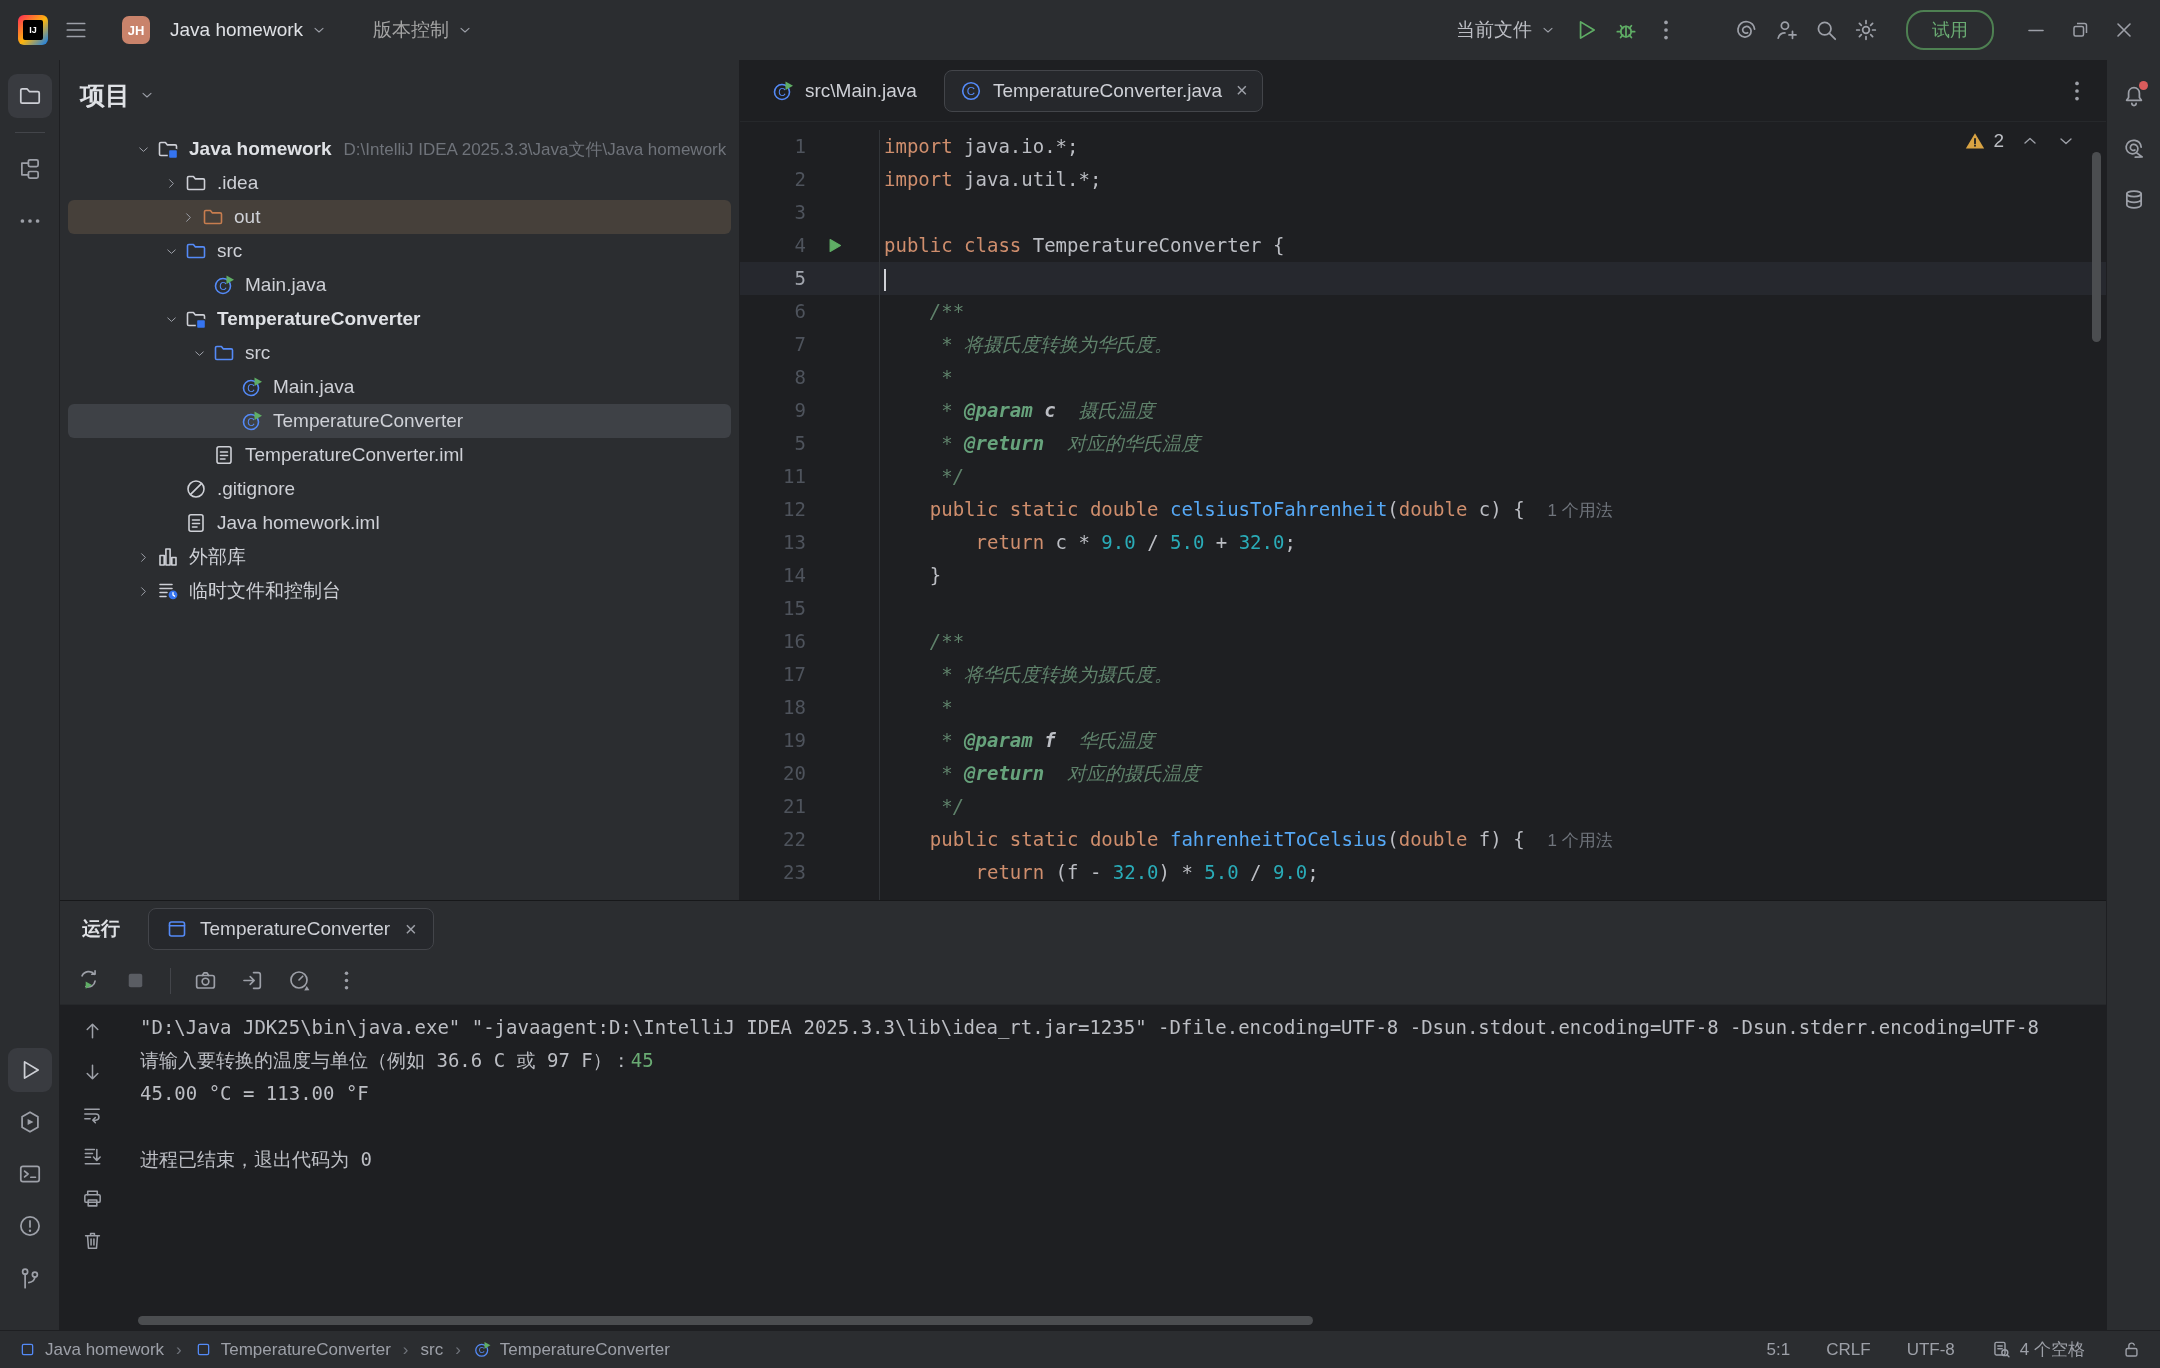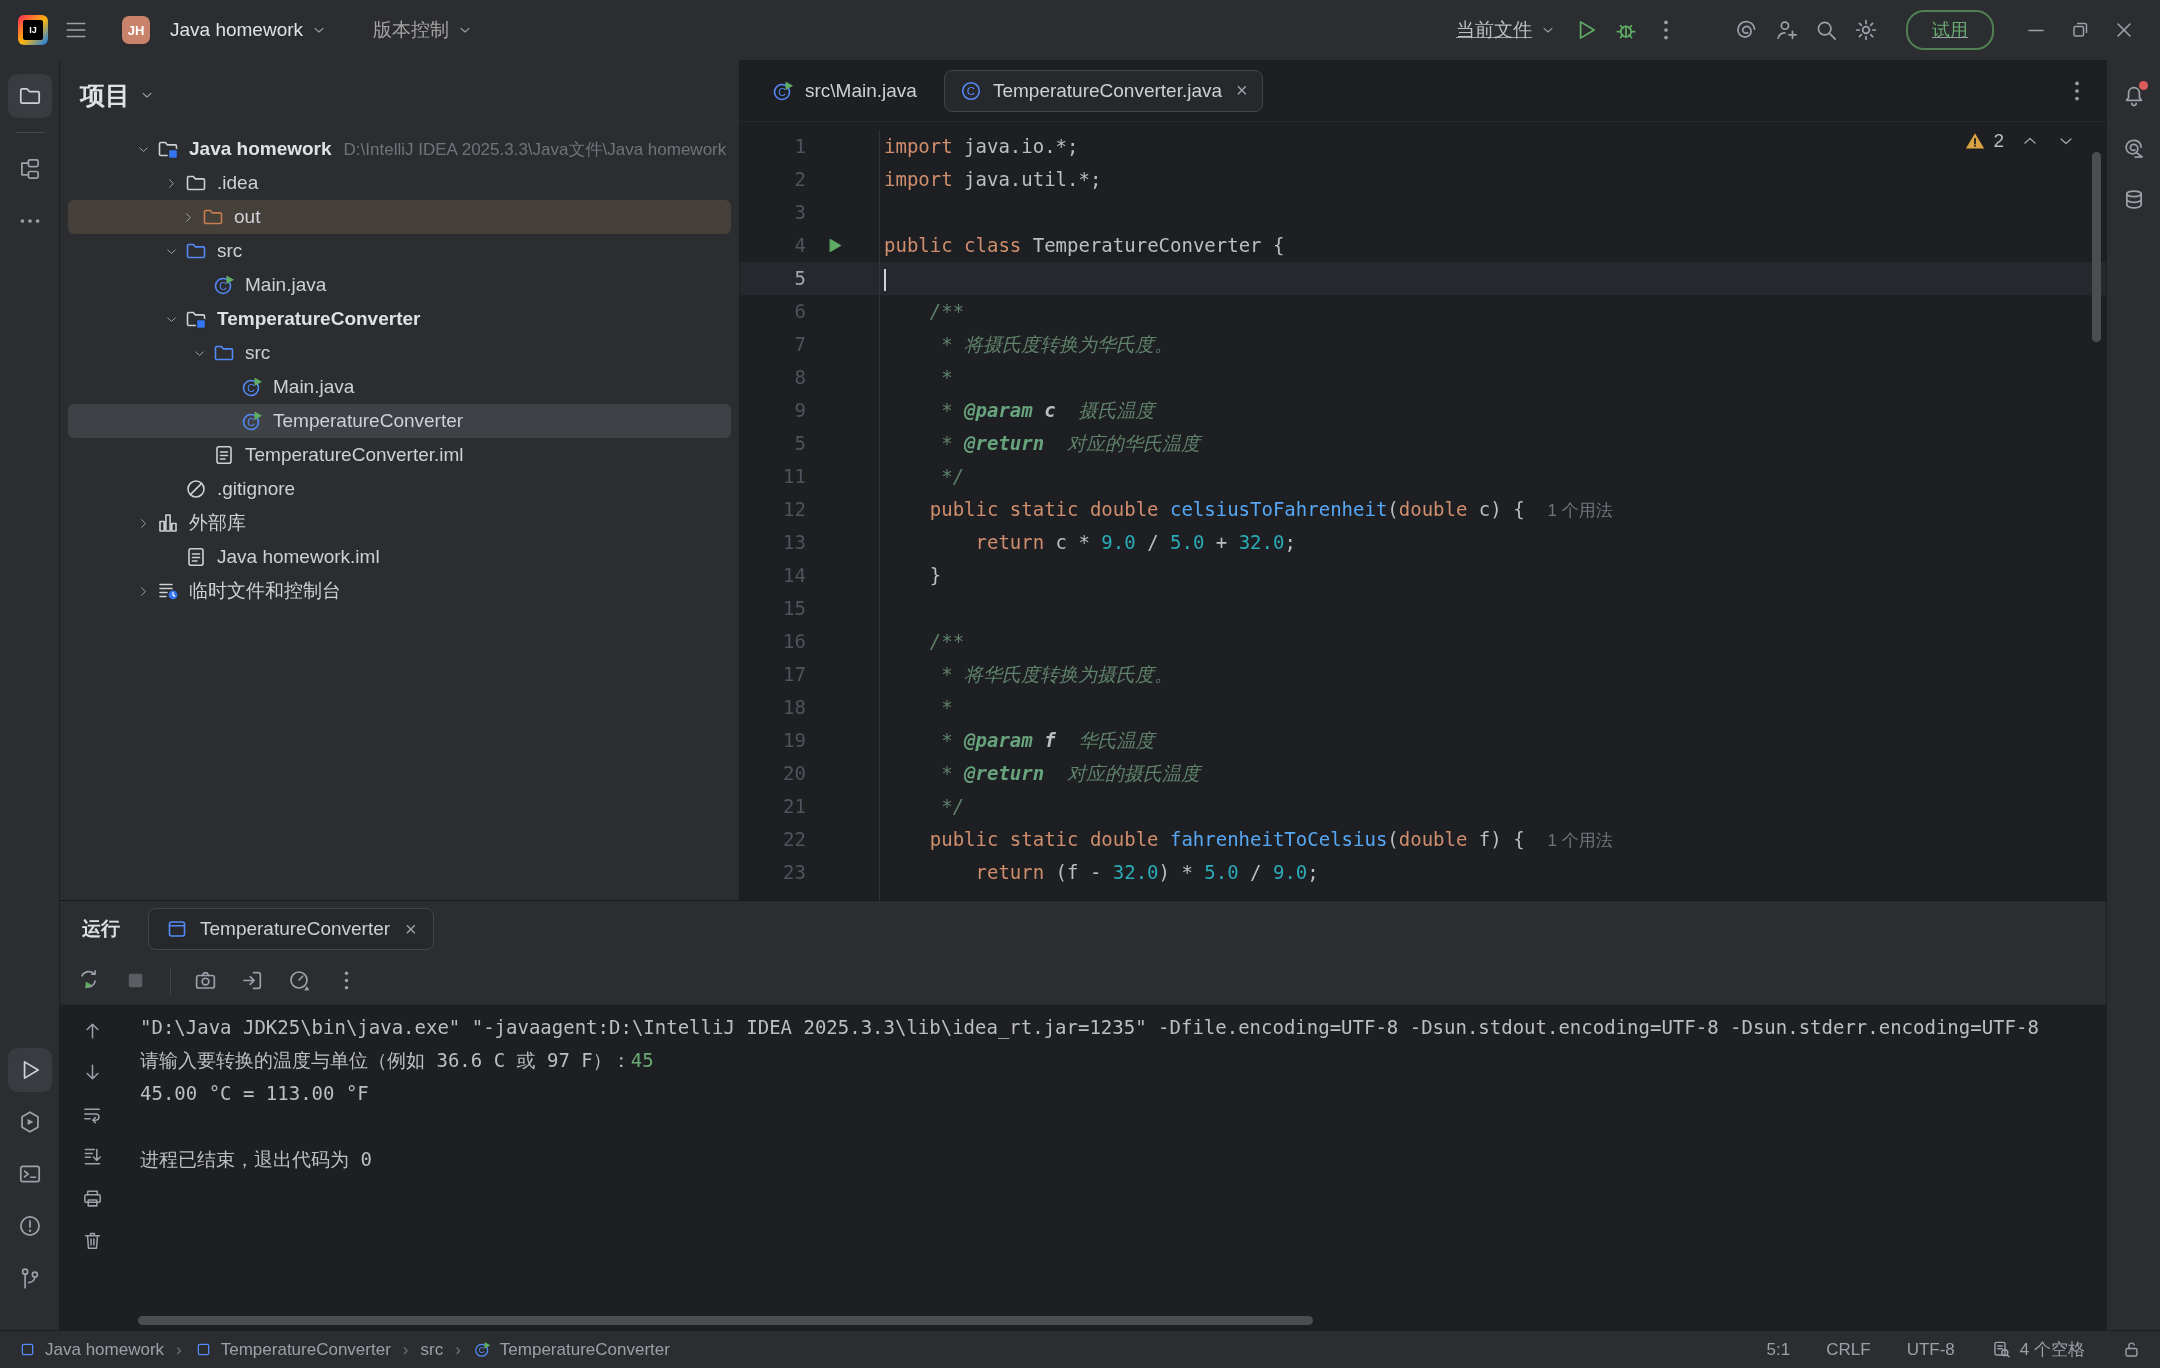--- a/index.html
+++ b/index.html
@@ -21,21 +21,21 @@
             justify-content:center; cursor:pointer; }
   .tb-btn .ic { width:26px; height:26px; }
   .avatar { width:28px; height:28px; border-radius:7px; background:#C9836B; color:#FFF;
             font-size:13px; font-weight:bold; display:flex; align-items:center; justify-content:center;
             margin:0 10px 0 26px; }
   .tb-widget { display:flex; align-items:center; gap:8px; font-size:19px; color:#DFE1E5;
                padding:6px 10px; border-radius:8px; cursor:pointer; background:none; border:none;
                font-family:inherit; }
   .tb-widget .ic { width:16px; height:16px; color:#9DA0A8; }
   .tb-widget.dim { color:#a3a3a3; margin-left:26px; }
-  .tb-right { margin-left:auto; display:flex; align-items:center;text-decoration:underline; }
+  .tb-right { margin-left:auto; display:flex; align-items:center; }
   .runcfg { color:#BCBEC4; } .gap40 { width:40px; }
   .trial { padding:6px 24px; border:2px solid #4E8052; border-radius:18px; color:#6AAB73;
            font-size:18px; background:none; font-family:inherit; margin:0 20px; cursor:pointer; }
   .winbtn { width:44px; height:44px; display:flex; align-items:center; justify-content:center; }
   .winbtn .ic { width:24px; height:24px; }
 
   
   .mid { flex:1; display:flex; min-height:0; }
   .strip { width:60px; flex:none; background:#2B2D30; display:flex; flex-direction:column;
            align-items:center; padding:10px 0 26px 0; }
@@ -482,42 +482,42 @@
               <div class="trow" style="padding-left: 90px;">
                 <span class="tchev"></span>
                 <span class="ticon ic">
                   <svg viewBox="0 0 24 24" fill="none" stroke="currentColor" stroke-width="1.6" stroke-linecap="round" stroke-linejoin="round">
                     <circle cx="12" cy="12" r="8"></circle>
                     <path d="M6.6 17.4L17.4 6.6"></path>
                   </svg>
                 </span>
                 <span class="tlabel">.gitignore</span>
               </div>
+              <div class="trow" style="padding-left: 90px;">
+                <span class="tchev"></span>
+                <span class="ticon ic">
+                  <svg viewBox="0 0 24 24" fill="none" stroke="currentColor" stroke-width="1.6" stroke-linecap="round" stroke-linejoin="round">
+                    <rect x="5" y="3.8" width="14" height="16.4" rx="2"></rect>
+                    <path d="M8.5 9h7M8.5 12.5h7M8.5 16h4.5"></path>
+                  </svg>
+                </span>
+                <span class="tlabel">Java homework.iml</span>
+              </div>
               <div class="trow" style="padding-left: 62px;">
                 <span class="tchev">
                   <svg viewBox="0 0 24 24" fill="none" stroke="currentColor" stroke-width="1.6" stroke-linecap="round" stroke-linejoin="round">
                     <path d="M9 6l6 6-6 6"></path>
                   </svg>
                 </span>
                 <span class="ticon ic">
                   <svg viewBox="0 0 24 24" fill="none" stroke="currentColor" stroke-width="1.6" stroke-linecap="round" stroke-linejoin="round">
                     <path d="M4 20v-9.5h4.2V20zM9.9 20V4h4.2v16zM15.8 20v-7.5H20V20z"></path>
                   </svg>
                 </span>
                 <span class="tlabel">外部库</span>
-              </div>
-              <div class="trow" style="padding-left: 90px;">
-                <span class="tchev"></span>
-                <span class="ticon ic">
-                  <svg viewBox="0 0 24 24" fill="none" stroke="currentColor" stroke-width="1.6" stroke-linecap="round" stroke-linejoin="round">
-                    <rect x="5" y="3.8" width="14" height="16.4" rx="2"></rect>
-                    <path d="M8.5 9h7M8.5 12.5h7M8.5 16h4.5"></path>
-                  </svg>
-                </span>
-                <span class="tlabel">Java homework.iml</span>
               </div>
               <div class="trow" style="padding-left: 62px;">
                 <span class="tchev">
                   <svg viewBox="0 0 24 24" fill="none" stroke="currentColor" stroke-width="1.6" stroke-linecap="round" stroke-linejoin="round">
                     <path d="M9 6l6 6-6 6"></path>
                   </svg>
                 </span>
                 <span class="ticon ic">
                   <svg viewBox="0 0 24 24" fill="none" stroke="currentColor" stroke-width="1.6" stroke-linecap="round" stroke-linejoin="round">
                     <path d="M4 5.5h12M4 9.5h12M4 13.5h7M4 17.5h6"></path>

